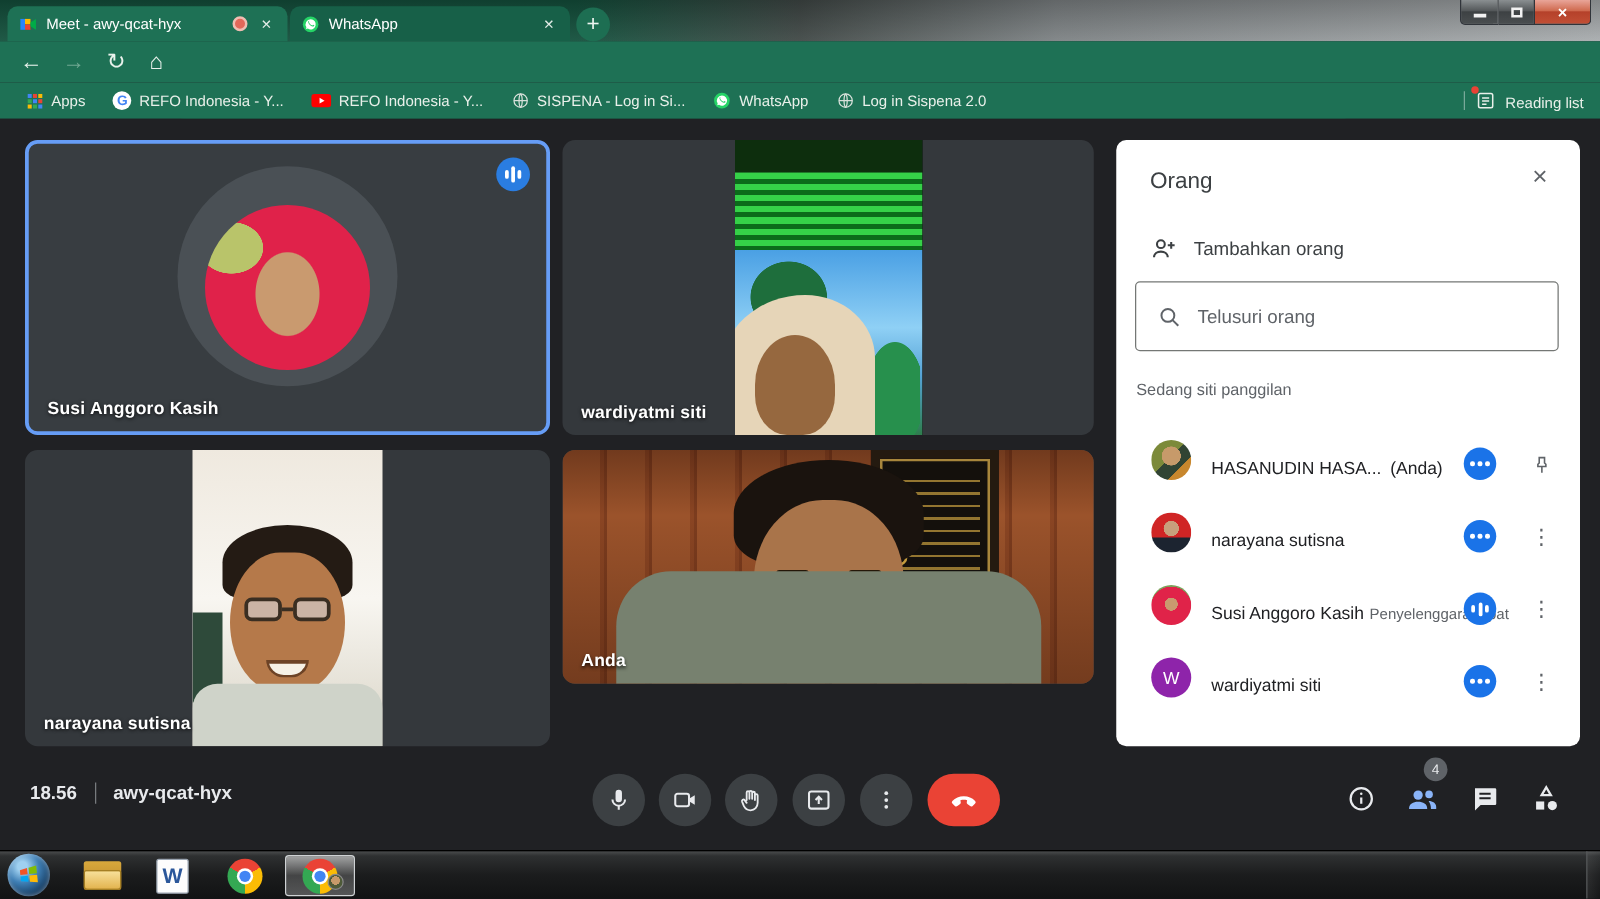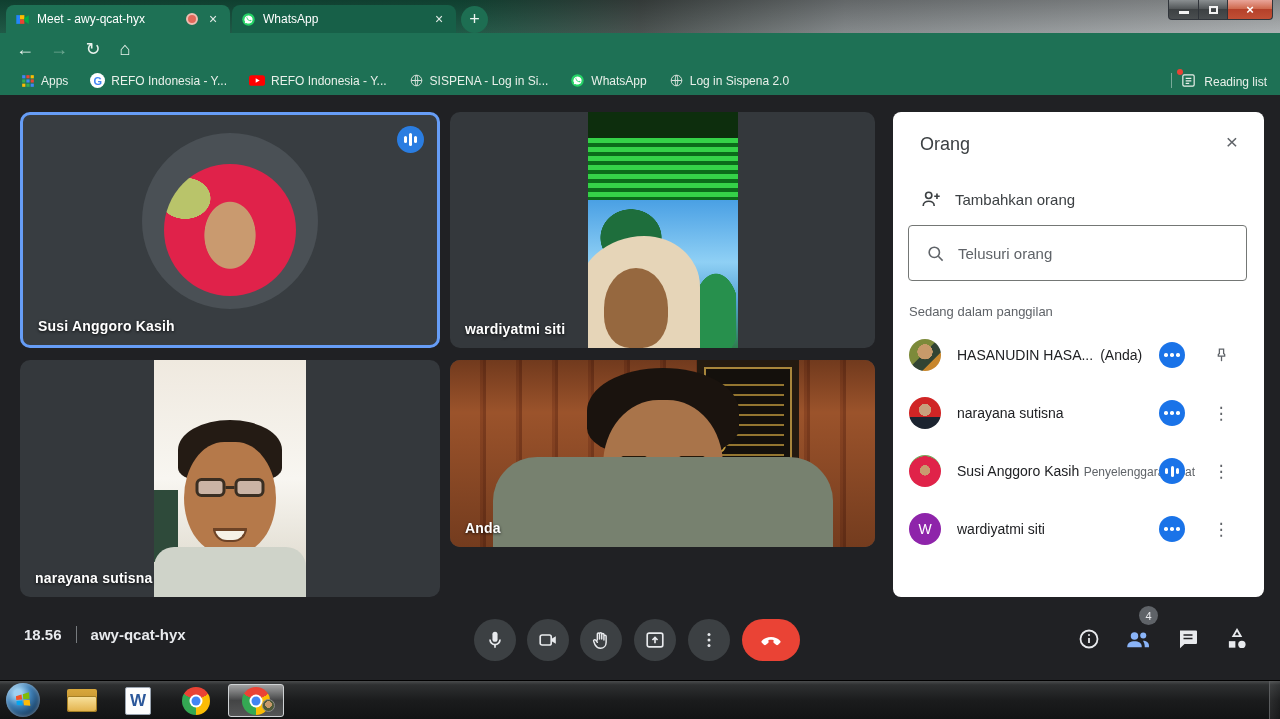--- a/index.html
+++ b/index.html
@@ -101,21 +101,21 @@
   
   .panel { position:absolute; left:893px; top:17px; width:371px; height:485px; background:#fff; border-radius:8px; }
   .panel-title { position:absolute; left:27px; top:22px; font-size:18px; color:#3c4043; }
   .panel-close { position:absolute; right:20px; top:18px; font-size:21px; color:#5f6368; width:24px; text-align:center; }
   .add-row { position:absolute; left:27px; top:76px; display:flex; align-items:center; gap:13px; color:#3c4043; font-size:15px; }
   .searchbox { position:absolute; left:15px; top:113px; width:339px; height:56px; border:1px solid #747775; border-radius:4px; display:flex; align-items:center; padding:0 17px; gap:13px; }
   .searchbox input { border:none; outline:none; flex:1; font-size:15px; color:#202124; font-family:inherit; }
   .searchbox input::placeholder { color:#5f6368; }
   .section-label { position:absolute; left:16px; top:192px; font-size:13px; color:#5f6368; }
   .plist { position:absolute; left:0; right:0; top:214px; }
-  .prow { height:58px; display:flex; align-items:center; padding:0 16px; position:relative; }
+  .prow { height:58px; display:flex; align-items:flex-end; padding:0 16px; position:relative;margin-left:12px; }
   .pavatar { width:32px; height:32px; border-radius:50%; flex:none; }
   .pavatar.a1 { background:radial-gradient(circle at 50% 40%, #c79a6a 0 30%, rgba(0,0,0,0) 31%), linear-gradient(135deg,#7c8a3a 0 45%,#314433 46% 70%,#c8872d 71%); }
   .pavatar.a2 { background:radial-gradient(circle at 50% 40%, #c8a07c 0 24%, rgba(0,0,0,0) 25%), linear-gradient(180deg,#d02525 0 62%,#1c2430 63%); }
   .pavatar.a3 { background:radial-gradient(circle at 50% 48%, #c99a6f 0 22%, rgba(0,0,0,0) 23%), radial-gradient(circle at 50% 55%, #e02349 0 68%, #7da05a 69%); }
   .pavatar.a4 { background:#8e24aa; color:#fff; font-size:14px; display:flex; align-items:center; justify-content:center; }
   .pnames { margin-left:16px; flex:1; min-width:0; }
   .pname { font-size:14px; color:#202124; white-space:nowrap; overflow:hidden; }
   .pname .you { margin-left:7px; color:#202124; }
   .psub { font-size:12px; color:#5f6368; margin-top:2px; }
   .pindicator { position:absolute; left:266px; width:26px; height:26px; border-radius:50%; background:#1a73e8; display:flex; align-items:center; justify-content:center; gap:2.5px; }
@@ -364,21 +364,21 @@
           </svg>
         <span>Tambahkan orang</span>
       </div>
       <div class="searchbox">
         <svg width="19" height="19" viewBox="0 0 24 24" fill="none" stroke="#5f6368" stroke-width="2">
             <circle cx="10.5" cy="10.5" r="6.5"></circle>
             <path d="M15.5 15.5L21 21"></path>
           </svg>
         <input type="text" placeholder="Telusuri orang" style="">
       </div>
-      <div class="section-label">Sedang dalam panggilan</div>
+      <div class="section-label">Sedang siti panggilan</div>
       <div class="plist">
 
         <div class="prow">
           <span class="pavatar a1"></span>
           <span class="pnames"><span class="pname"><span>HASANUDIN HASA...</span><span class="you">(Anda)</span></span></span>
           <span class="pindicator">
               <span class="dot"></span>
               <span class="dot"></span>
               <span class="dot"></span>
             </span>

